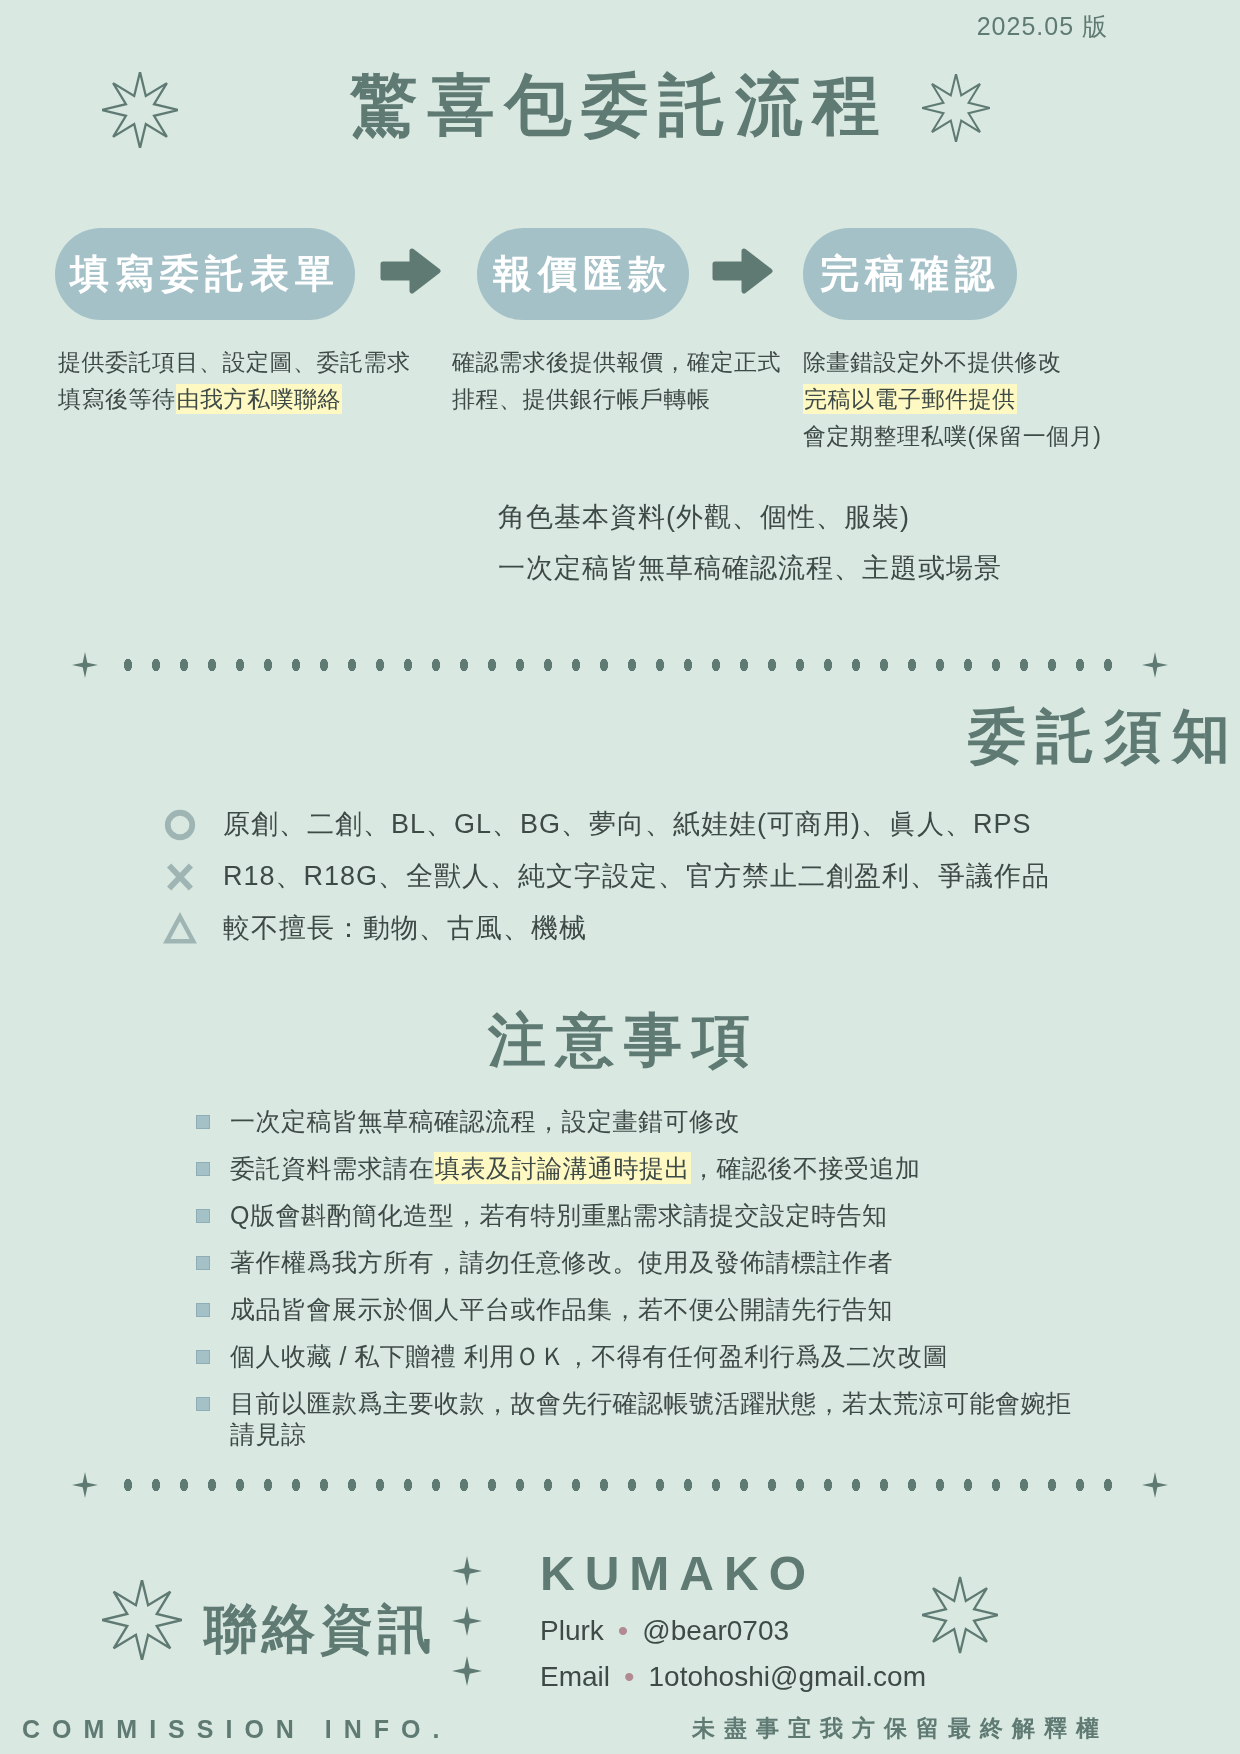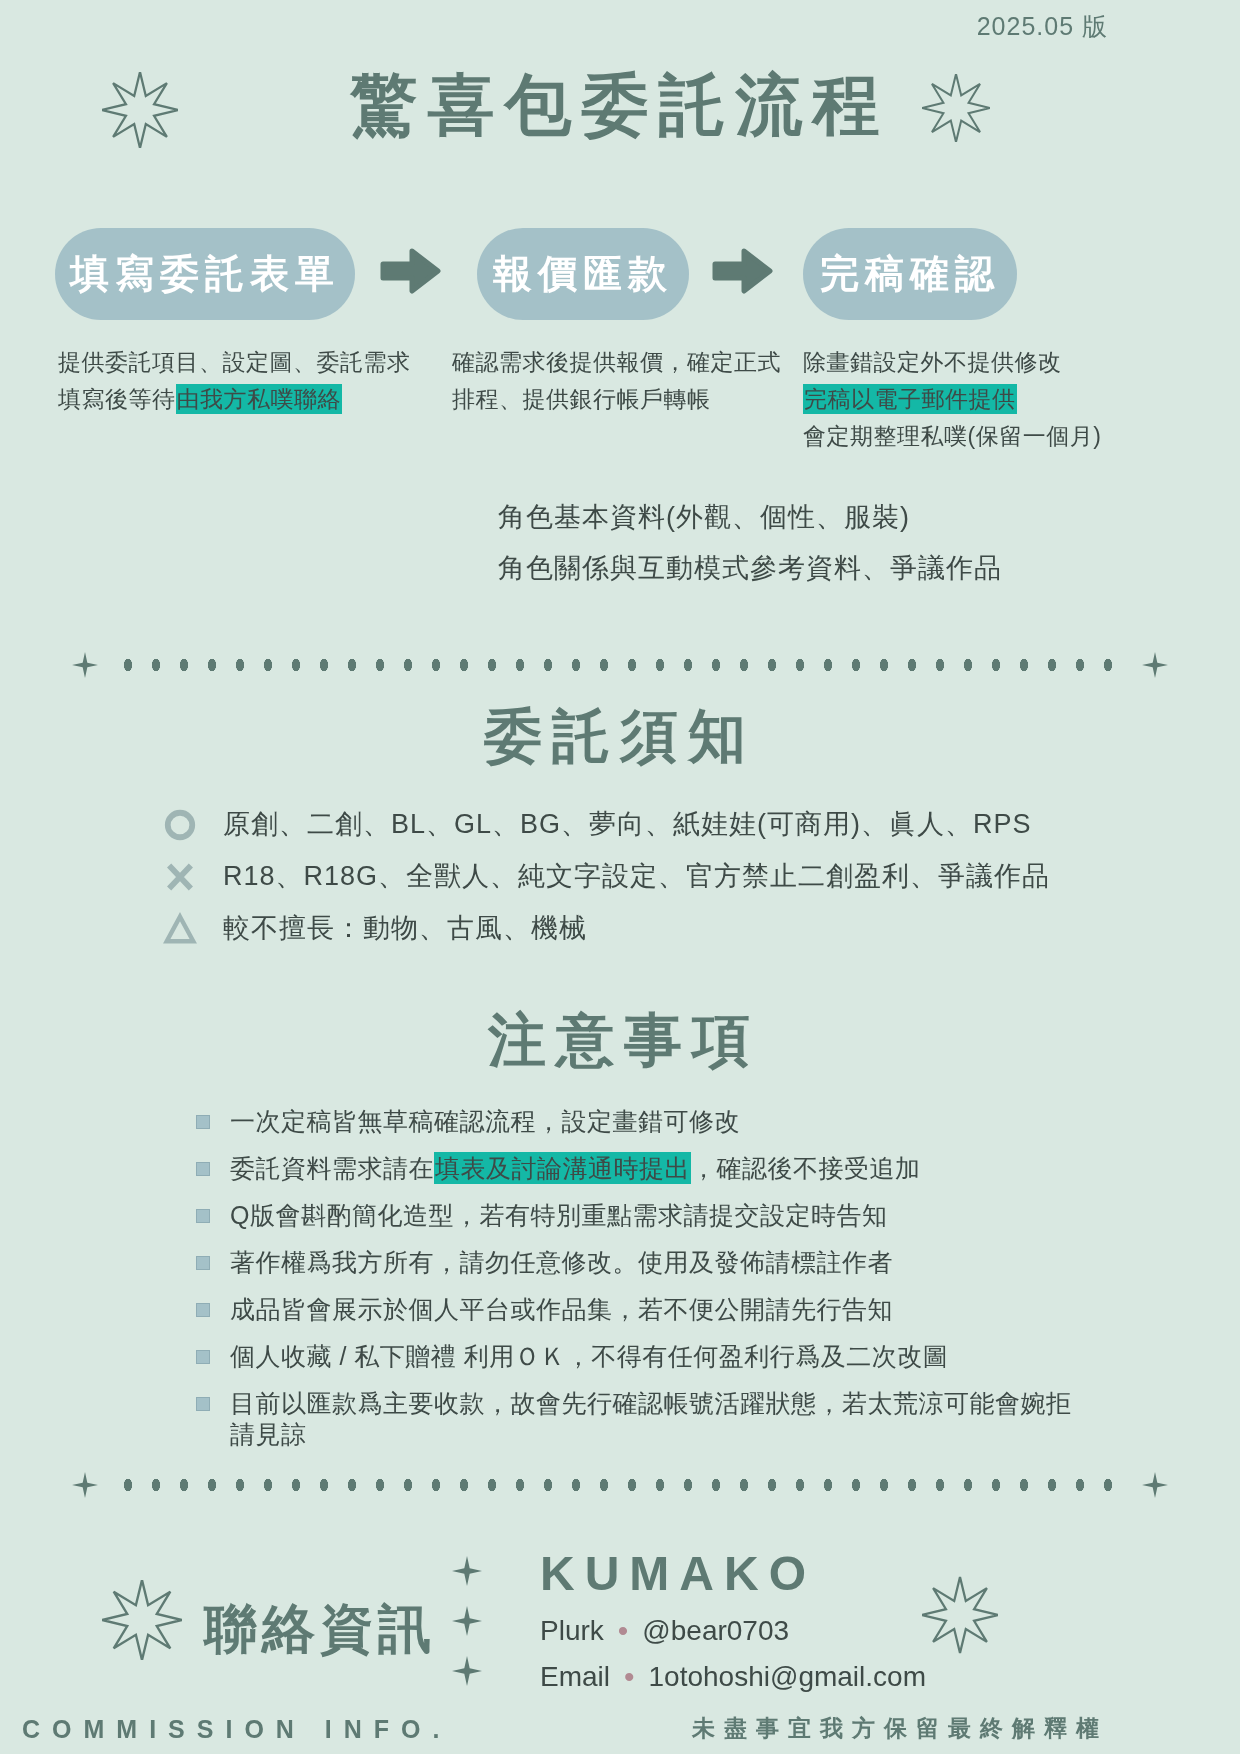--- a/index.html
+++ b/index.html
@@ -28,41 +28,41 @@
   #pill-1{left:55px;width:300px;}
   #pill-2{left:477px;width:212px;}
   #pill-3{left:803px;width:214px;}
   .flow-arrow{position:absolute;top:242px;width:62px;height:58px;}
   #arrow-1{left:380px;}
   #arrow-2{left:712px;}
   .step-desc{position:absolute;top:344px;font-size:23px;line-height:37px;letter-spacing:0.5px;}
   #desc-1{left:58px;}
   #desc-2{left:452px;}
   #desc-3{left:803px;}
-  .hl{background:#14b8a6;padding:2px 1px;}
+  .hl{background:#fef9c3;padding:2px 1px;}
   
   .prepare-pill{
     position:absolute;left:160px;top:490px;width:298px;height:86px;border-radius:44px;
     background:#5e7a74;color:#ffffff;display:flex;align-items:center;justify-content:center;
     font-size:37px;font-weight:700;letter-spacing:4px;
   }
   .prepare-lines{position:absolute;left:498px;top:492px;font-size:27px;line-height:51px;letter-spacing:1px;}
   
   .divider{position:absolute;left:72px;right:72px;height:34px;display:flex;align-items:center;gap:16px;}
   #divider-1{top:648px;}
   #divider-2{top:1468px;}
   .dots{flex:1;height:16px;
     background-image:radial-gradient(4.2px 6.5px at 14px 8px,#5e7a73 97%,rgba(0,0,0,0) 100%);
     background-size:28px 16px;background-repeat:repeat-x;background-position:left center;}
   .sparkle{width:26px;height:32px;}
   .sparkle svg{display:block;width:100%;height:100%;}
   
   .section-title{position:absolute;left:0;right:0;text-align:center;
     font-size:58px;font-weight:900;color:#5e7a73;letter-spacing:10px;}
-  #notice-title{top:698px;}
+  #notice-title{top:698px;text-align:right;}
   #cautions-title{top:1002px;margin-left:8px;}
   
   .rules{position:absolute;left:163px;top:806px;}
   .rule{display:flex;align-items:flex-end;height:36px;margin-bottom:16px;}
   .rule-icon{width:34px;height:34px;margin-right:26px;flex:none;}
   .rule-icon svg{display:block;width:100%;height:100%;}
   .rule-text{font-size:27px;letter-spacing:1px;}
   
   .cautions-list{position:absolute;left:196px;top:1106px;margin:0;padding:0;list-style:none;width:900px;}
   .caution{display:flex;align-items:flex-start;margin-bottom:16px;font-size:25px;line-height:31px;letter-spacing:0.5px;}
@@ -123,21 +123,21 @@
     <div><span>排程、提供銀行帳戶轉帳</span></div>
   </div>
   <div class="step-desc" id="desc-3">
     <div><span>除畫錯設定外不提供修改</span></div>
     <div><span class="hl">完稿以電子郵件提供</span></div>
     <div><span>會定期整理私噗(保留一個月)</span></div>
   </div>
 
   <div class="prepare-lines">
     <div>角色基本資料(外觀、個性、服裝)</div>
-    <div>角色關係與互動模式參考資料、爭議作品</div>
+    <div>一次定稿皆無草稿確認流程、主題或場景</div>
   </div>
 
   <div class="divider" id="divider-1">
     <div class="sparkle">
       <svg viewBox="0 0 100 100">
           <polygon fill="#5e7a73" points="50,0 59,41 100,50 59,59 50,100 41,59 0,50 41,41"></polygon>
         </svg>
     </div>
     <div class="dots"></div>
     <div class="sparkle">

